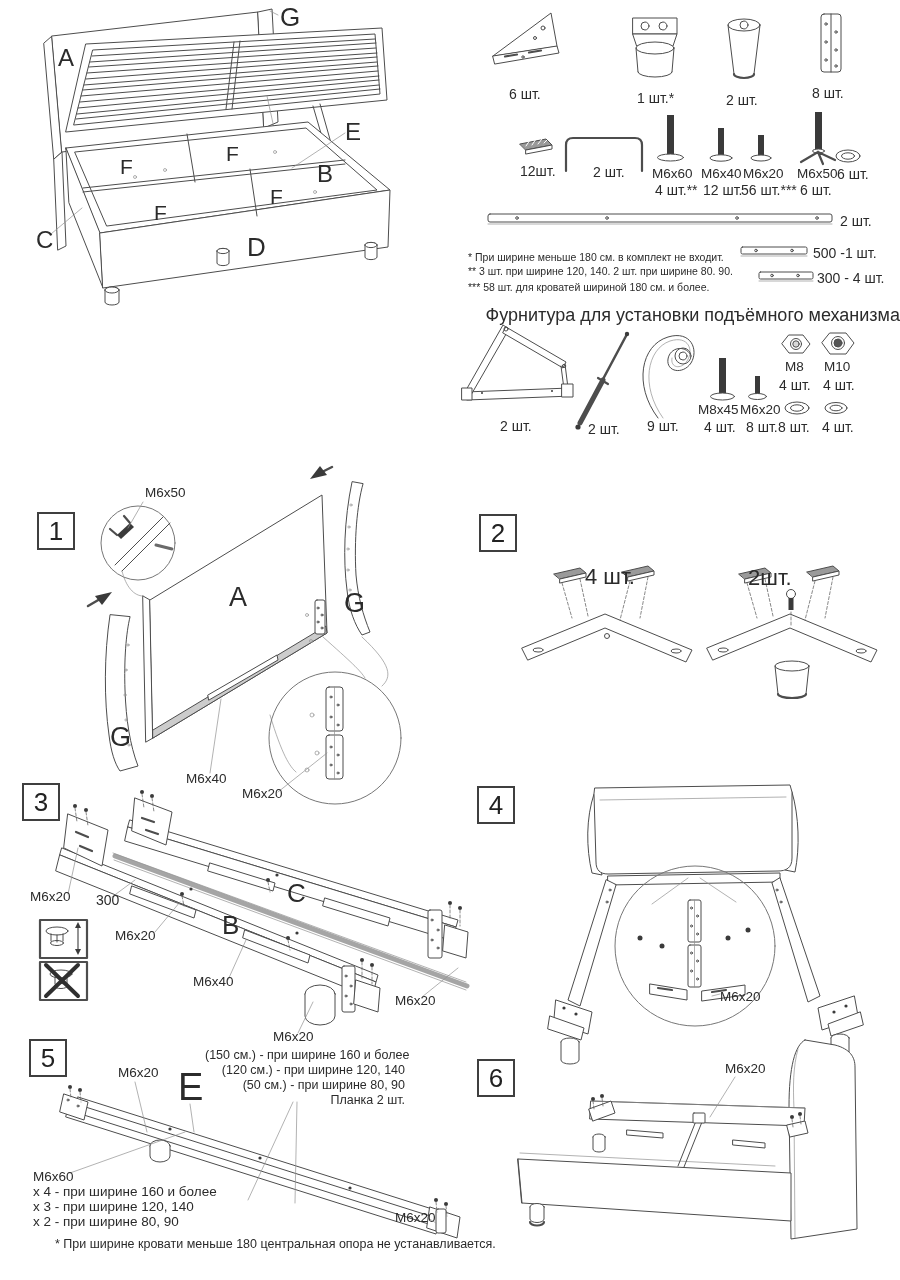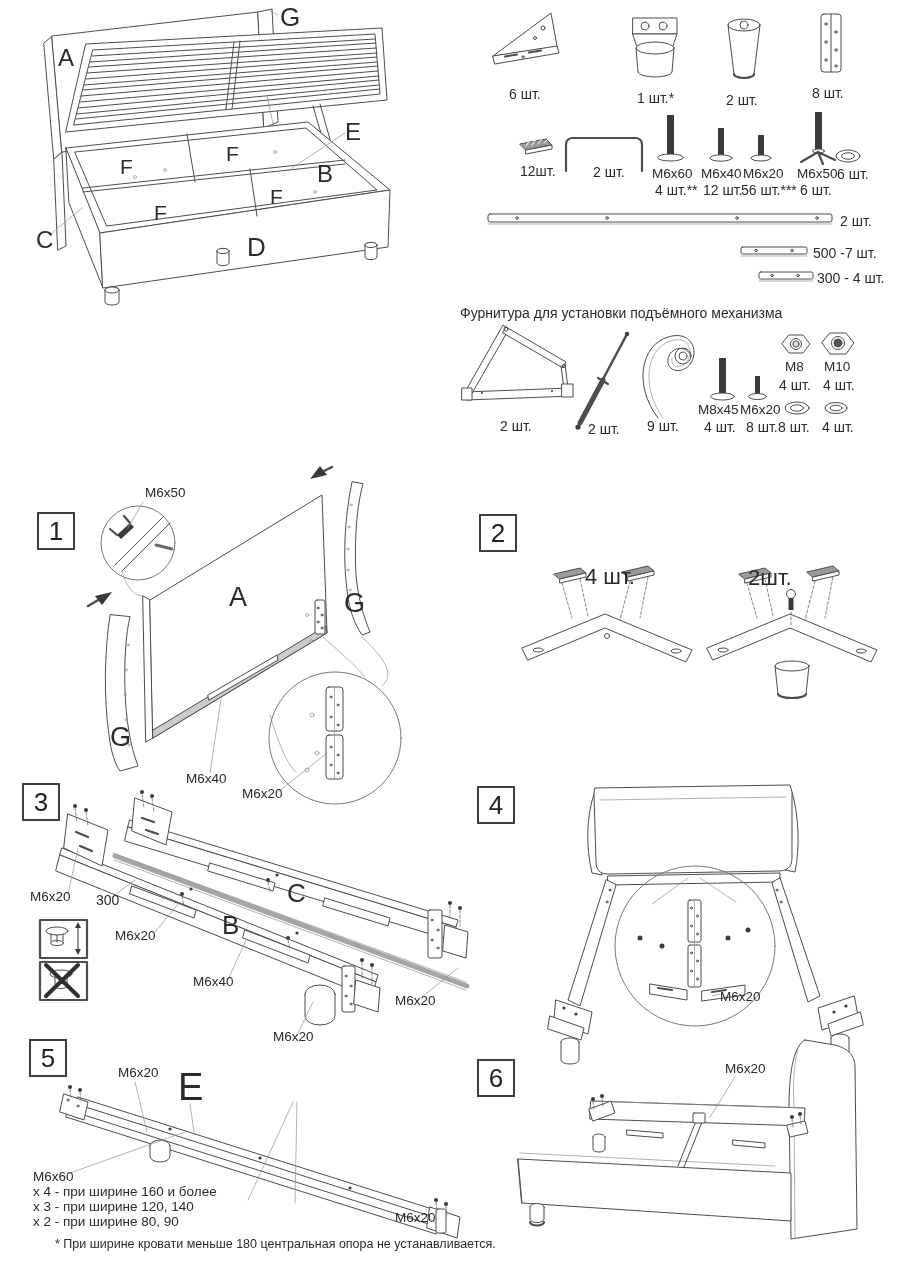--- a/index.html
+++ b/index.html
@@ -7,21 +7,21 @@
         font-family:"Liberation Sans", sans-serif;color:#2b2b2b;overflow:hidden;margin:0 auto;}
   .lbl{position:absolute;font-size:13.5px;color:#2b2b2b;white-space:nowrap;line-height:1.1;}
   .qty{position:absolute;font-size:14px;color:#2b2b2b;white-space:nowrap;}
   .letter{position:absolute;font-size:24px;color:#2b2b2b;white-space:nowrap;line-height:1;}
   .small{font-size:14px;}
   .stepbox{position:absolute;width:34px;height:34px;border:2px solid #3f3f3f;background:#fff;
            display:flex;align-items:center;justify-content:center;font-size:26px;color:#222;}
   .title{position:absolute;left:10px;width:440px;text-align:center;font-size:19px;color:#333;line-height:25px;}
   .site{position:absolute;left:60px;width:310px;text-align:center;font-size:17px;color:#333;}
   .notes{position:absolute;left:468px;top:251px;font-size:10.5px;line-height:13.5px;color:#2b2b2b;white-space:nowrap;}
-  .mechtitle{position:absolute;left:460px;top:305px;width:440px;text-align:left;font-size:14px;color:#2b2b2b;}
+  .mechtitle{position:absolute;left:460px;top:305px;width:440px;text-align:right;font-size:18px;color:#2b2b2b;}
   .opts{position:absolute;left:205px;top:1048px;width:200px;text-align:right;font-size:12.5px;line-height:15px;white-space:nowrap;}
   .boltopts{position:absolute;left:33px;top:1169px;font-size:13.5px;line-height:15px;white-space:nowrap;}
   .footnote{position:absolute;left:55px;top:1237px;font-size:12.5px;white-space:nowrap;}
   svg{position:absolute;overflow:visible;}
   svg *{stroke:#4d4d4d;stroke-width:1;fill:none;stroke-linejoin:round;stroke-linecap:round;}
   .fw{fill:#ffffff;}
   .fd{fill:#3a3a3a;stroke:none;}
   .fg{fill:#cccccc;}
   .fm{fill:#9a9a9a;}
   .thin{stroke:#909090;stroke-width:.7;}
@@ -193,30 +193,35 @@
       <circle cx="330" cy="6" r="1.3"></circle>
   </svg>
   <div class="qty" style="left:840px;top:213px">2 шт.</div>
 
   <svg style="left:740px;top:245px" width="70" height="13" viewBox="0 0 70 13">
     <rect x="1" y="2" width="66" height="7" rx="1.5" class="fw"></rect>
     <path d="M1,11 L67,11" class="thin"></path>
     <circle cx="16" cy="5.5" r="1.3"></circle>
       <circle cx="52" cy="5.5" r="1.3"></circle>
   </svg>
-  <div class="qty" style="left:813px;top:245px">500 -7 шт.</div>
+  <div class="qty" style="left:813px;top:245px">500 -1 шт.</div>
 
   <svg style="left:758px;top:270px" width="58" height="13" viewBox="0 0 58 13">
     <rect x="1" y="2" width="54" height="7" rx="1.5" class="fw"></rect>
     <path d="M1,11 L55,11" class="thin"></path>
     <circle cx="14" cy="5.5" r="1.3"></circle>
       <circle cx="40" cy="5.5" r="1.3"></circle>
   </svg>
   <div class="qty" style="left:817px;top:270px">300 - 4 шт.</div>
 
+  <div class="notes">
+    <div>* При ширине меньше 180 см. в комплект не входит.</div>
+    <div>** 3 шт. при ширине  120, 140. 2 шт. при ширине 80. 90.</div>
+    <div style="margin-top:3px">*** 58 шт. для кроватей шириной 180 см. и более.</div>
+  </div>
 
   <div class="mechtitle">Фурнитура для установки подъёмного механизма</div>
 
   <svg style="left:462px;top:322px" width="115" height="82" viewBox="0 0 115 82">
     <path class="fw" d="M3,70 L108,66 L110,74 L5,78 Z"></path>
     <path class="fw" d="M3,70 L41,3 L47,7 L9,73 Z"></path>
     <path class="fw" d="M44,5 L104,40 L101,46 L41,11 Z"></path>
     <path d="M103,42 L106,66 M99,44 L102,67"></path>
     <rect x="0" y="66" width="10" height="12" class="fw"></rect>
     <rect x="100" y="62" width="11" height="13" class="fw"></rect>
@@ -564,20 +569,26 @@
     <path class="fw" d="M120,104 L120,114 A10,6 0 0 0 140,114 L140,104"></path>
 
     <path d="M105,40 L117,90" class="thin"></path>
     <path d="M160,62 L164,90" class="thin"></path>
     <path d="M263,60 L218,158 M267,60 L265,161" class="thin"></path>
     <path d="M40,131 L155,90" class="thin"></path>
     <path d="M398,176 L406,181" class="thin"></path>
   </svg>
   <div class="lbl" style="left:118px;top:1066px">M6x20</div>
   <div class="letter" style="left:178px;top:1068px;font-size:38px">E</div>
+  <div class="opts">
+    <div>(150 см.) - при ширине 160 и более</div>
+    <div>(120 см.) - при ширине 120, 140</div>
+    <div>(50 см.) - при ширине 80, 90</div>
+    <div>Планка 2 шт.</div>
+  </div>
   <div class="boltopts">
     <div>M6x60</div>
     <div>x 4 - при ширине 160 и более</div>
     <div>x 3 - при ширине 120, 140</div>
     <div>x 2 - при ширине 80, 90</div>
   </div>
   <div class="lbl" style="left:395px;top:1211px">M6x20</div>
 
   <div class="stepbox" style="left:477px;top:1059px">6</div>
   <svg style="left:505px;top:1037px" width="395" height="228" viewBox="0 0 395 228">

